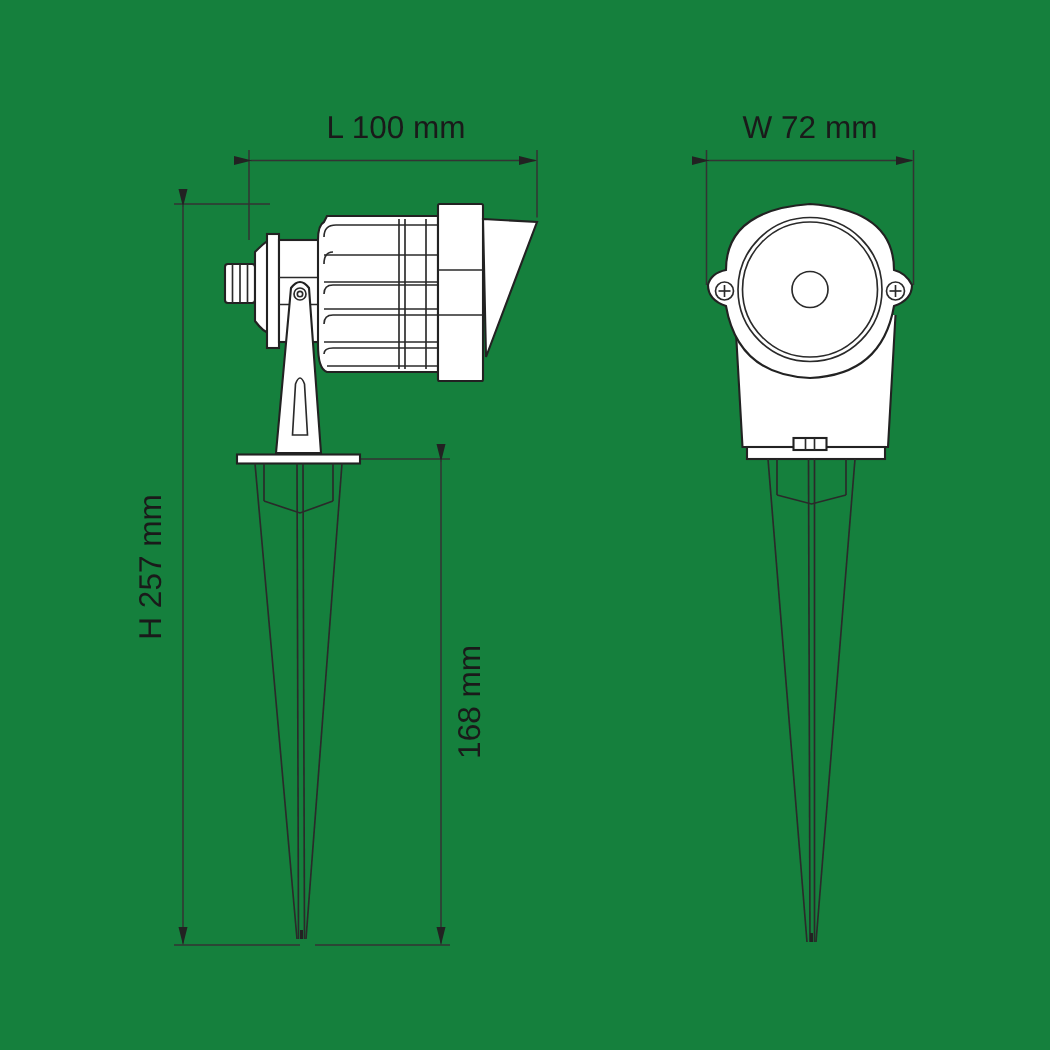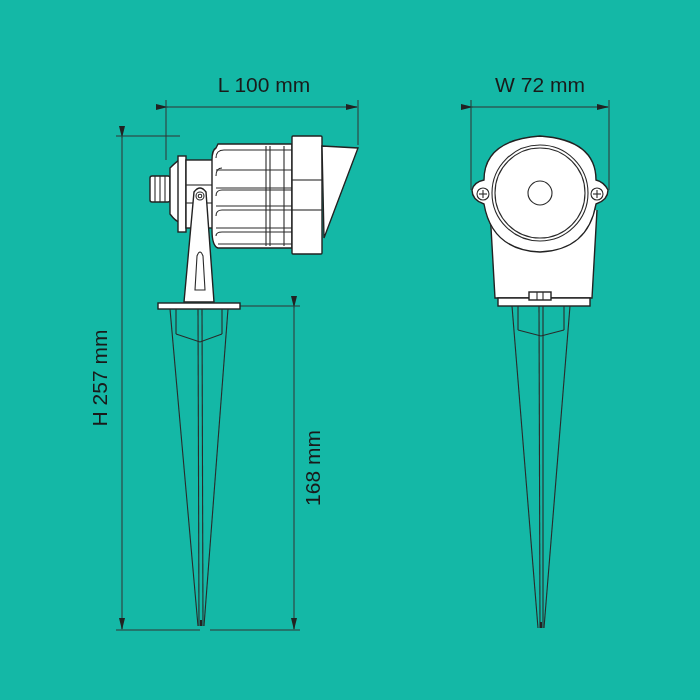--- a/index.html
+++ b/index.html
@@ -1,16 +1,16 @@
 <!DOCTYPE html>
 <html><head>
 <meta charset="utf-8">
 <style>
   html, body { margin:0; padding:0; background:#ffffff; }
-  #canvas { position:relative; width:700px; height:700px; background:#14b8a6; overflow:hidden; }
+  #canvas { position:relative; width:700px; height:700px; background:#15803d; overflow:hidden; }
   svg { position:absolute; left:0; top:0; }
   .lbl { font-family:"Liberation Sans", sans-serif; font-size:21px; fill:#1a1a1a; }
   .ln { stroke:#2a2a2a; fill:none; stroke-width:1.1; }
   .thk { stroke:#222; fill:#fff; stroke-width:1.4; }
   .dim { stroke:#333; stroke-width:1; fill:none; }
 </style>
 </head>
 <body>
 
 <div id="canvas">

